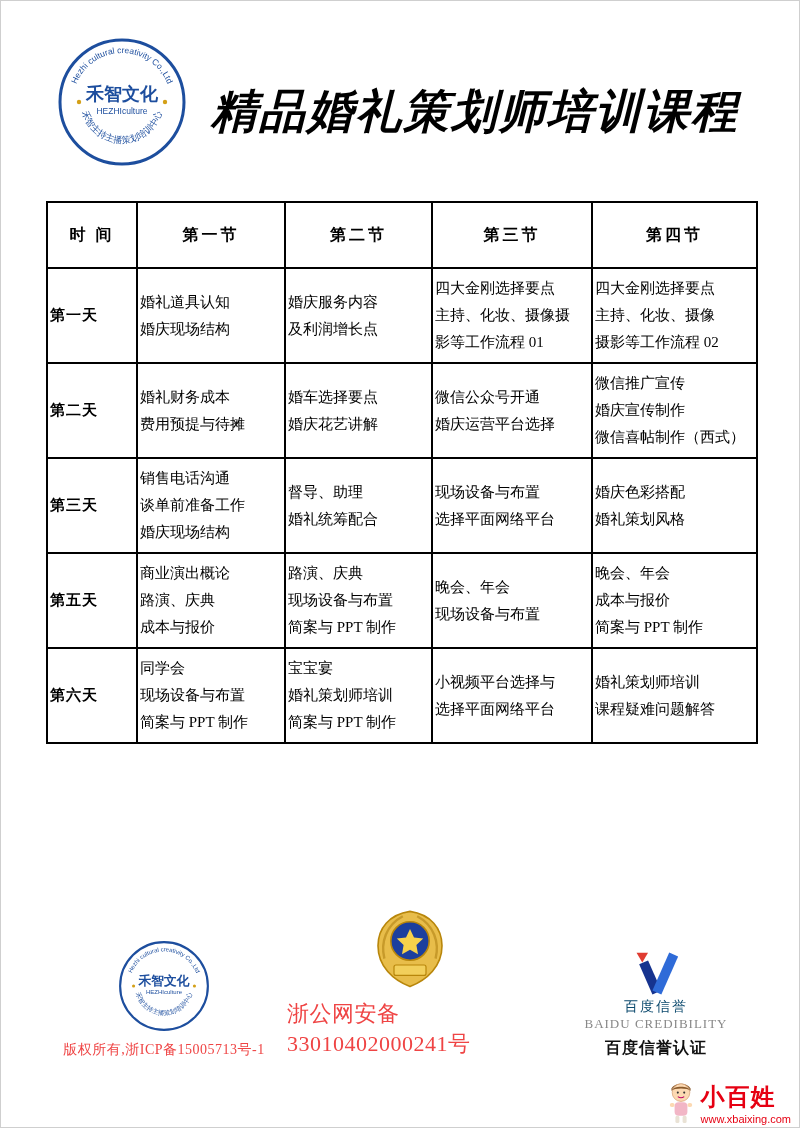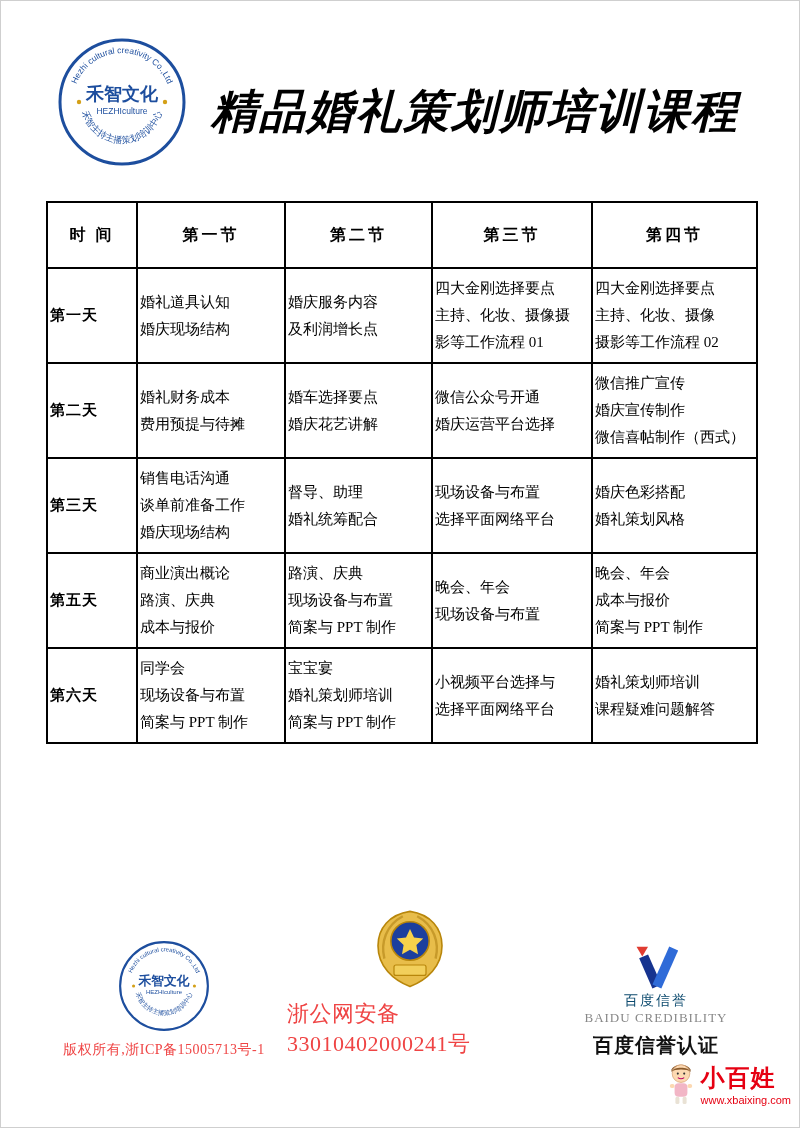--- a/index.html
+++ b/index.html
@@ -38,25 +38,25 @@
     display:flex; align-items:flex-end; padding:0 20px 0 40px;
   }
   .footer-col { flex:1; display:flex; flex-direction:column; align-items:center; }
   .logo-footer { width:92px; height:92px; }
   .badge-svg { width:72px; height:82px; display:block; }
   .baidu-svg { width:54px; height:46px; display:block; }
   .footer-text { margin-top:9px; font-size:14px; color:#ef4444; letter-spacing:0.5px; }
   .footer-text.bold { font-size:22px; font-weight:normal; }
   .baidu-name { margin-top:2px; font-size:14px; font-weight:normal; color:#0c4a6e; letter-spacing:2px; }
   .baidu-en { font-size:13px; color:#888; letter-spacing:1px; }
-  .baidu-cert { margin-top:6px; font-size:20px; font-weight:bold; color:#111; letter-spacing:1px; }
+  .baidu-cert { margin-top:6px; font-size:16px; font-weight:bold; color:#111; letter-spacing:1px; }
 
   
   .watermark {
-    position:absolute; right:8px; bottom:20px;
+    position:absolute; right:8px; bottom:1px;
     display:flex; align-items:center; gap:4px;
   }
   .mascot-svg { width:32px; height:46px; display:block; }
   .wm-name {
     font-size:24px; font-weight:bold; color:#e60012; letter-spacing:1px;
     text-shadow:-1px -1px 0 #fff, 1px -1px 0 #fff, -1px 1px 0 #fff, 1px 1px 0 #fff;
     font-family:"Liberation Sans", sans-serif;
   }
   .wm-url { font-size:11px; color:#e60012; font-family:"Liberation Sans", sans-serif; }
 </style>

